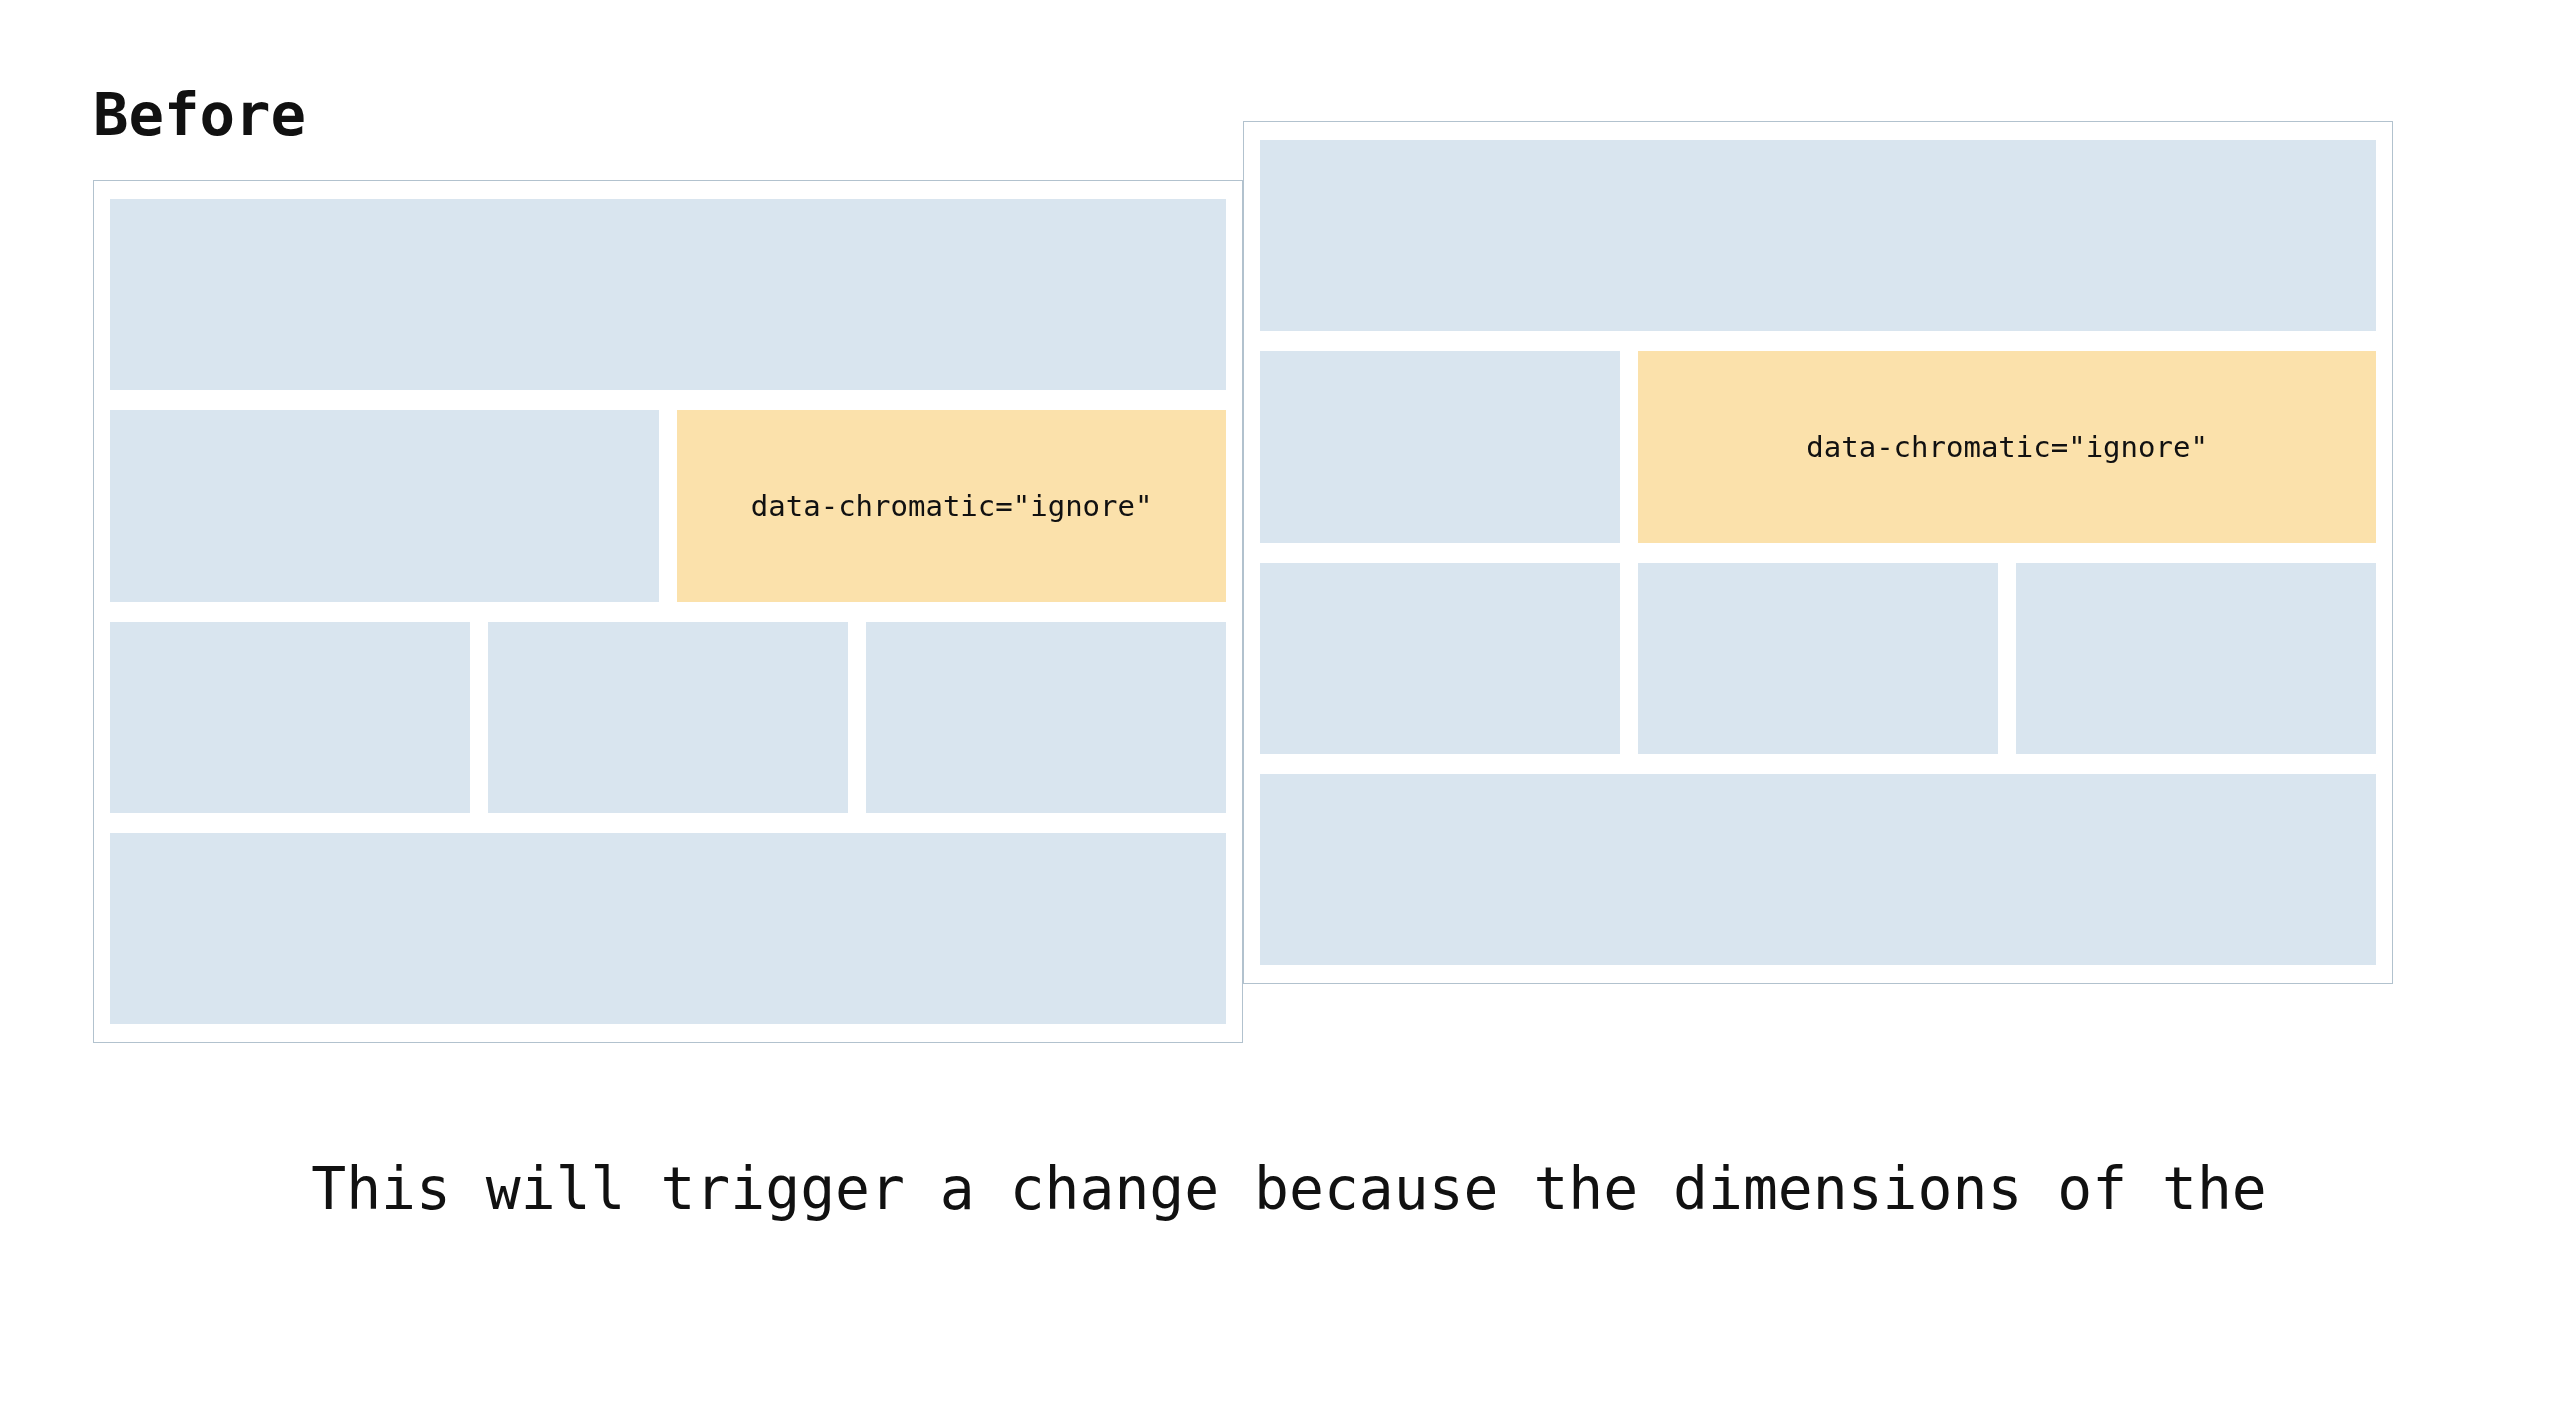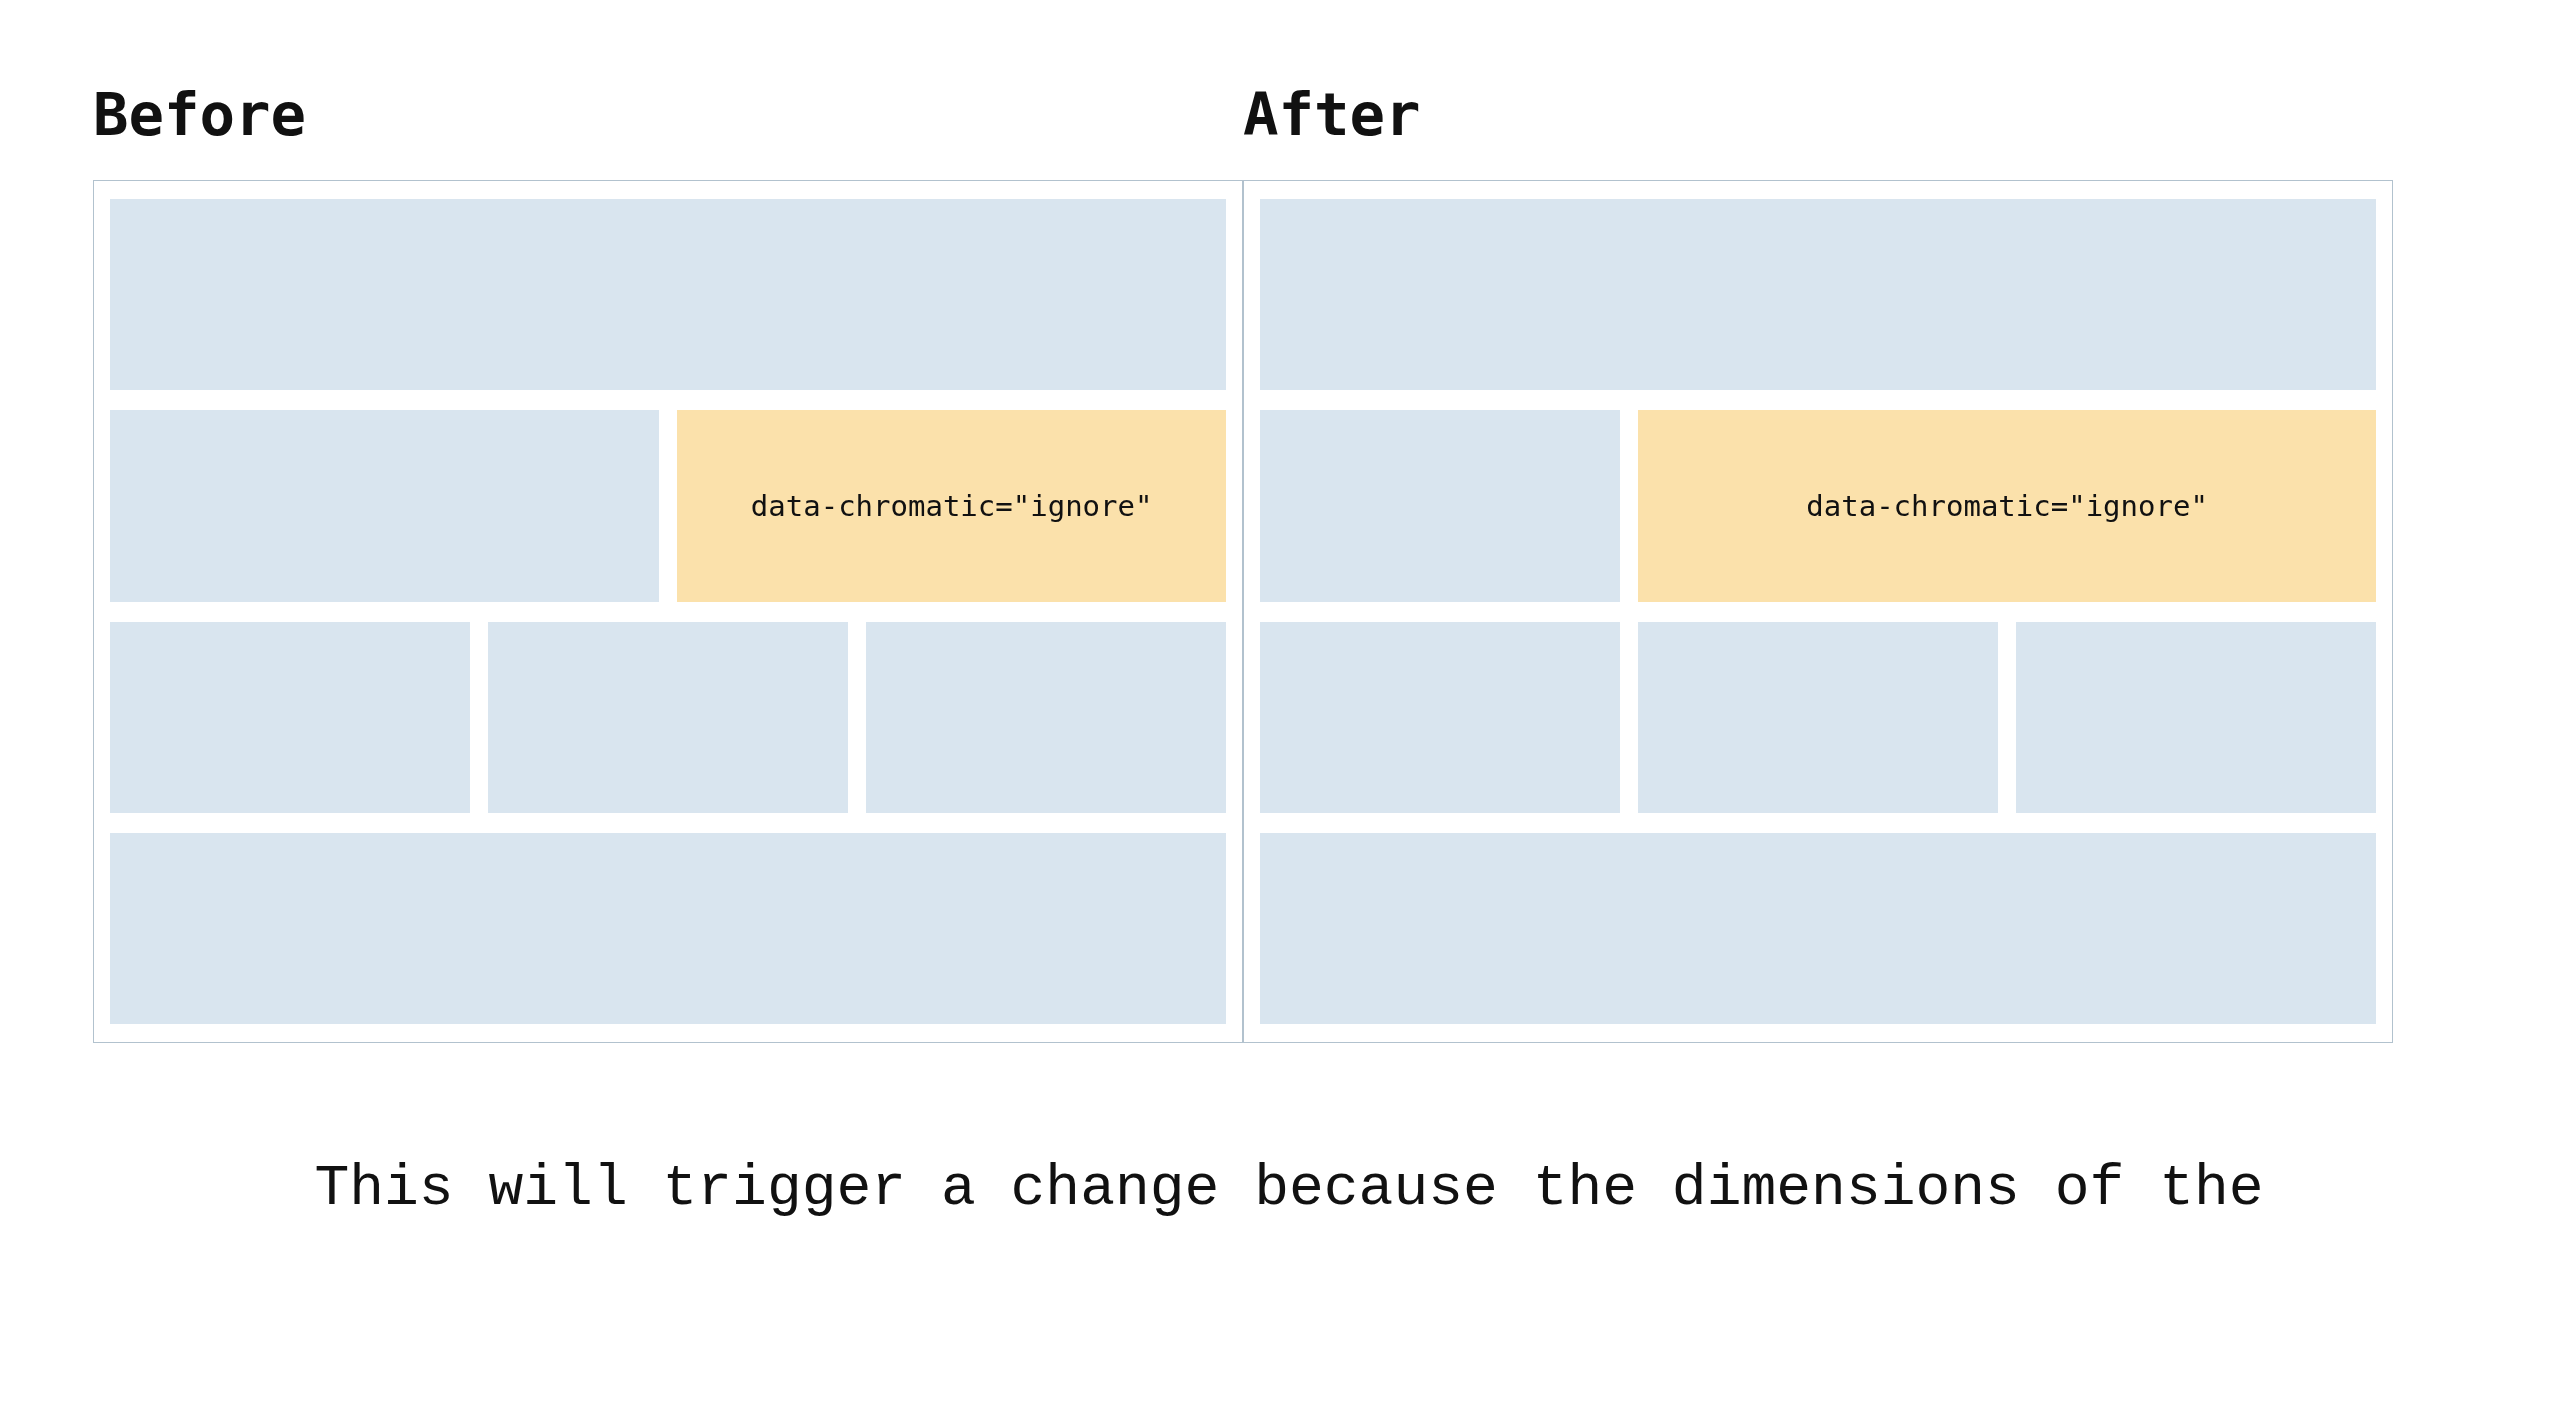--- a/index.html
+++ b/index.html
@@ -71,21 +71,21 @@
     white-space: nowrap;
   }
   .caption {
     margin: 102px auto 0;
     text-align: center;
     font-size: 58px;
     font-weight: normal;
     line-height: 1.53;
     color: var(--text, #111111);
   }
-  .caption-line { display: block; font-family: Liberation Mono, monospace; }
+  .caption-line { display: block; }
 </style>
 </head>
 <body>
 
 <div class="page">
 
   <div class="panels-row">
 
     <section class="panel-group">
       <h2 class="panel-heading">Before</h2>
@@ -98,21 +98,20 @@
           </div>
           <div class="block span2"></div>
           <div class="block span2"></div>
           <div class="block span2"></div>
           <div class="block full"></div>
         </div>
       </div>
     </section>
 
     <section class="panel-group">
-      <h2 class="panel-heading">After</h2>
       <div class="panel">
         <div class="panel-grid">
           <div class="block full"></div>
           <div class="block span2"></div>
           <div class="block orange span4">
             <span class="code-label">data-chromatic="ignore"</span>
           </div>
           <div class="block span2"></div>
           <div class="block span2"></div>
           <div class="block span2"></div>

